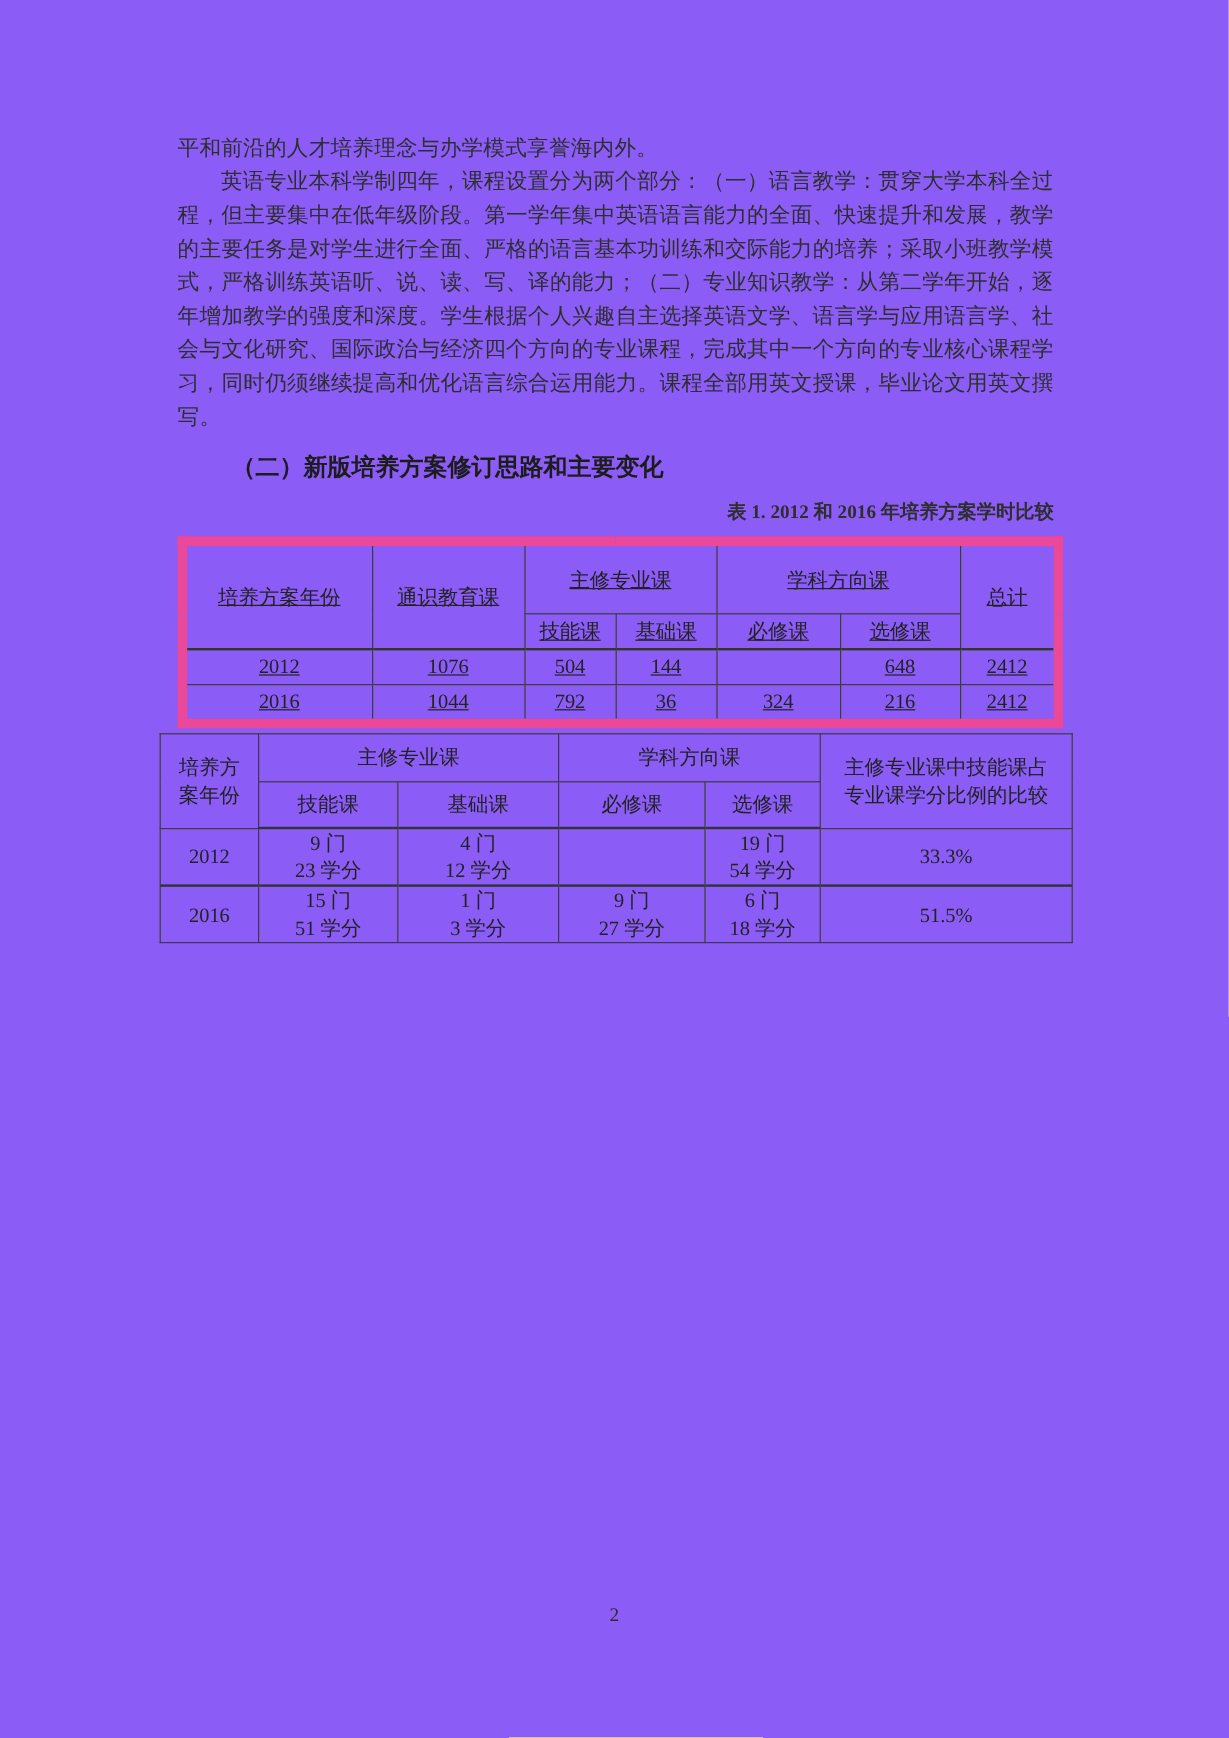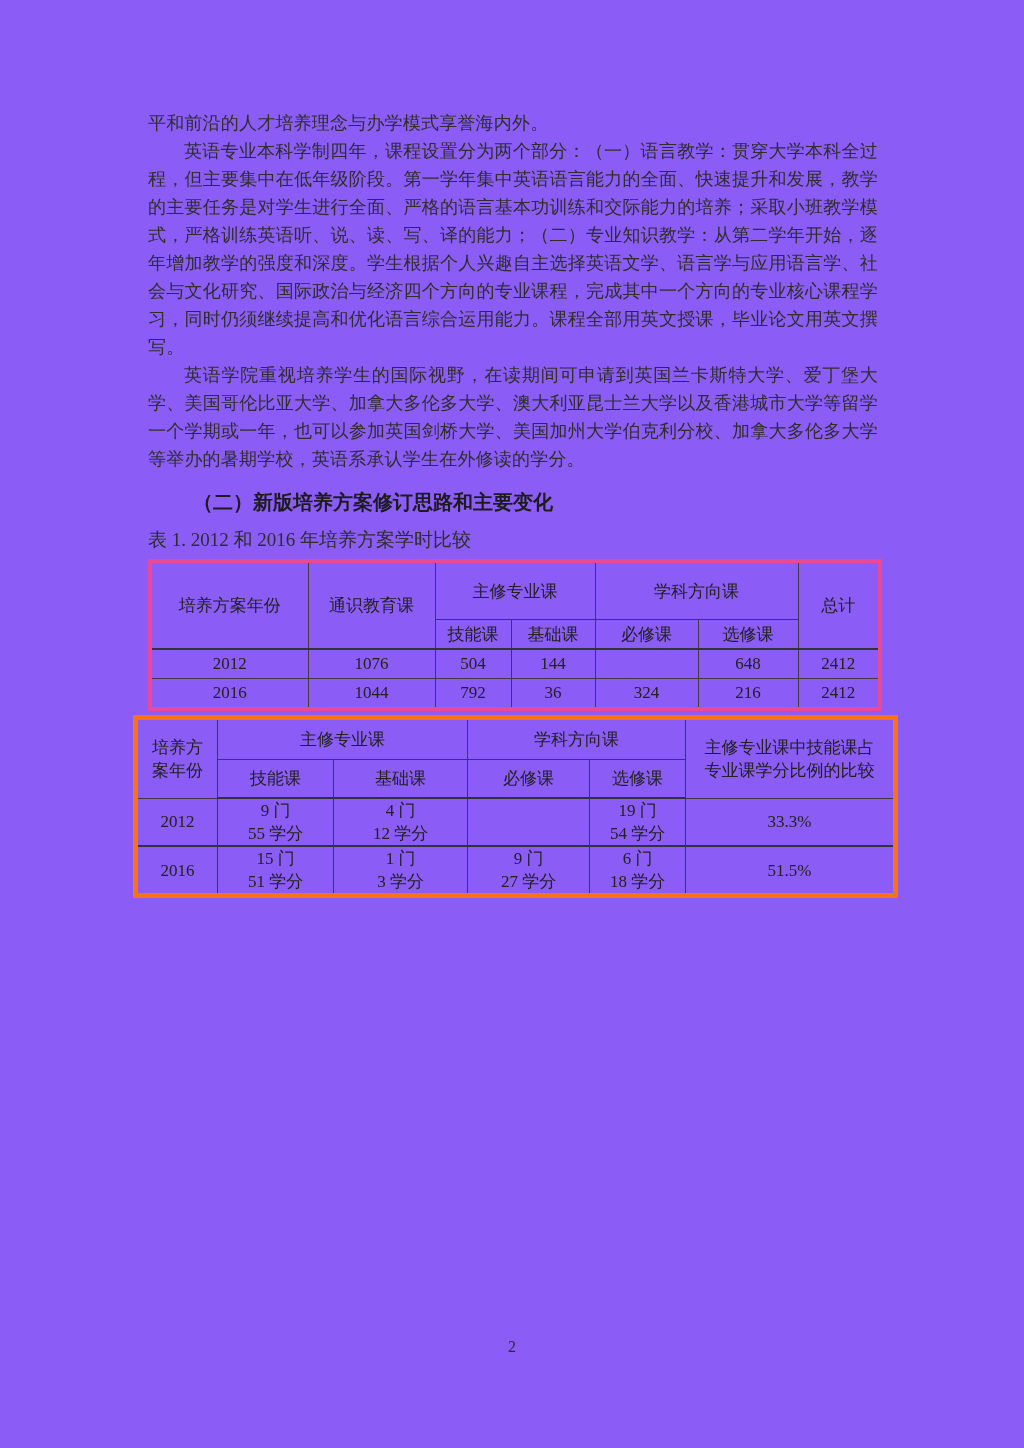--- a/index.html
+++ b/index.html
@@ -27,48 +27,49 @@
   .section-heading {
     font-family:"Liberation Sans","DejaVu Sans",sans-serif;
     font-weight:bold;
     font-size:20px;
     color:#1c1c1c;
     margin:14px 0 0 45px;
     line-height:30px;
   }
   .after-heading { margin-top:27px !important; }
   .caption {
-    font-size:19px;
-    text-align:left;
+    font-size:16px;
+    text-align:right;
     color:#2e2e2e;
     line-height:28px;
+    font-weight:bold;
   }
   .caption-1 { margin-top:9px; }
   .caption-2 { margin-top:17px; }
   table {
     border-collapse:collapse;
     table-layout:fixed;
     font-size:17px;
     color:#222222;
   }
   td {
     text-align:center;
     vertical-align:middle;
     border:1px solid #3c3c3c;
     padding:0 2px;
     overflow:hidden;
   }
   
-  .t1 { margin:5px 0 0 0; width:730px; border:4px solid #ec4899; }
+  .t1 { margin:5px 0 0 0; width:730px; border:8px solid #ec4899;text-decoration:underline; }
   .t1 tr.h1 td { height:56px; }
   .t1 tr.h2 td { height:28px; }
   .t1 tr.data td { height:28px; }
   .t1 tr.first-data td { border-top:2px solid #333333; }
   
-  .t2 { margin:4px 0 0 -15px; width:760px; border:5px solid #f97316; }
+  .t2 { margin:4px 0 0 -15px; width:760px; border:1px solid #f97316; }
   .t2 tr.h1 td { height:39px; }
   .t2 tr.h2 td { height:37px; border-bottom:2px solid #333333; }
   .t2 tr.data td { height:46px; line-height:23px; }
   .t2 tr.data2 td { border-top:2px solid #333333; }
   .t2 .two-line div { line-height:23px; }
   .page-number {
     position:absolute;
     left:0; top:1338px; width:100%;
     text-align:center;
     font-size:16px;
@@ -76,21 +77,20 @@
   }
 </style>
 </head>
 <body>
 
 <div class="page">
   <div class="content">
 
     <p class="noindent">平和前沿的人才培养理念与办学模式享誉海内外。</p>
     <p>英语专业本科学制四年，课程设置分为两个部分：（一）语言教学：贯穿大学本科全过程，但主要集中在低年级阶段。第一学年集中英语语言能力的全面、快速提升和发展，教学的主要任务是对学生进行全面、严格的语言基本功训练和交际能力的培养；采取小班教学模式，严格训练英语听、说、读、写、译的能力；（二）专业知识教学：从第二学年开始，逐年增加教学的强度和深度。学生根据个人兴趣自主选择英语文学、语言学与应用语言学、社会与文化研究、国际政治与经济四个方向的专业课程，完成其中一个方向的专业核心课程学习，同时仍须继续提高和优化语言综合运用能力。课程全部用英文授课，毕业论文用英文撰写。</p>
-    <p>英语学院重视培养学生的国际视野，在读期间可申请到英国兰卡斯特大学、爱丁堡大学、美国哥伦比亚大学、加拿大多伦多大学、澳大利亚昆士兰大学以及香港城市大学等留学一个学期或一年，也可以参加英国剑桥大学、美国加州大学伯克利分校、加拿大多伦多大学等举办的暑期学校，英语系承认学生在外修读的学分。</p>
 
     <div class="section-heading">（二）新版培养方案修订思路和主要变化</div>
 
 
     <div class="caption caption-1">表 1. 2012 和 2016 年培养方案学时比较</div>
 
     <table class="t1">
       <colgroup>
         <col style="width:158px">
           <col style="width:127px">
@@ -161,21 +161,21 @@
         <tr class="h2">
           <td>技能课</td>
           <td>基础课</td>
           <td>必修课</td>
           <td>选修课</td>
         </tr>
         <tr class="data">
           <td>2012</td>
           <td class="two-line">
             <div>9 门</div>
-            <div>55 学分</div>
+            <div>23 学分</div>
           </td>
           <td class="two-line">
             <div>4 门</div>
             <div>12 学分</div>
           </td>
           <td class="two-line">
             <div></div>
             <div></div>
           </td>
           <td class="two-line">

